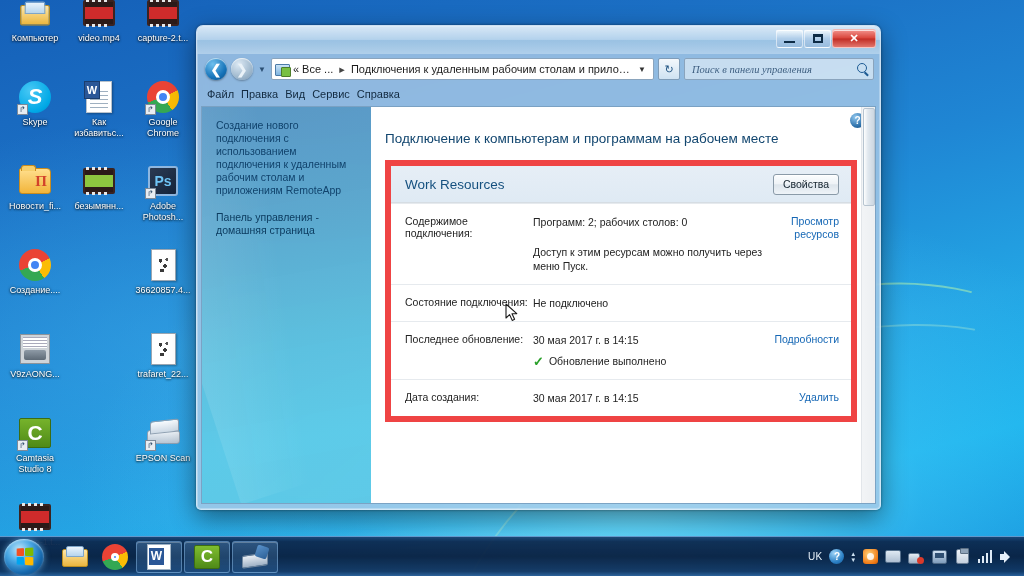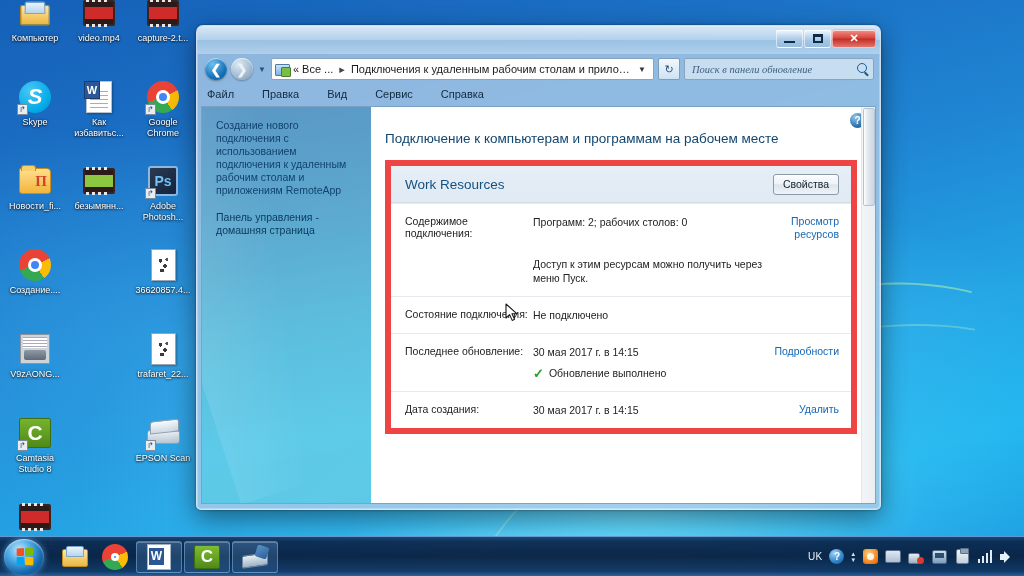--- a/index.html
+++ b/index.html
@@ -200,21 +200,21 @@
   }
   #searchbox .ph { flex:1; font-size: 10.5px; color:#3f5f80; font-style: italic;
     font-family: "Liberation Serif", serif; white-space:nowrap; overflow:hidden;}
   .magnifier { width: 12px; height: 12px; position: relative; flex:none; }
   .magnifier::before { content:""; position:absolute; left:0; top:0; width:8px; height:8px;
     border:1.6px solid #1e5b93; border-radius:50%; }
   .magnifier::after { content:""; position:absolute; right:0px; bottom:0px; width:5px; height:1.6px;
     background:#1e5b93; transform: rotate(45deg); }
 
   #menubar {
-    height: 20px; display: flex; align-items: center; gap: 28px; padding-left: 10px;
+    height: 20px; display: flex; align-items: center; gap: 7px; padding-left: 10px;
     font-size: 11px; color: #12293f;
   }
   #menubar span { cursor: default; }
 
   #body-area {
     position: absolute; left: 4px; right: 4px; top: 80px; bottom: 5px;
     display: flex;
     border: 1px solid rgba(120,158,192,0.9);
     background: rgba(255,255,255,0.04);
     overflow: hidden;
@@ -265,21 +265,21 @@
     border: 1px solid #8a9aa8; border-radius: 3px;
     background: linear-gradient(180deg,#fbfdfe 0%,#eff3f7 45%,#dde5ec 52%,#eef3f8 100%);
     box-shadow: inset 0 1px 0 #fff; display:flex; align-items:center; justify-content:center;
   }
   .row { display: flex; padding: 11px 12px 11px 14px; border-top: 1px solid #e6eaee; }
   .row:first-of-type { border-top: none; }
   .row .lbl { width: 128px; flex: none; font-size: 10.5px; color: #232323; }
   .row .val { flex: 1; font-size: 10.5px; color: #232323; line-height: 14px; }
   .row .act { width: 74px; flex: none; text-align: right; font-size: 10.5px;
     color: #1567b5; line-height: 13px; }
-  .sub { margin-top: 28px; }
+  .sub { margin-top: 16px; }
   .status-ok { display:flex; align-items:center; gap:5px; margin-top: 7px; }
   .check { color:#2aa02a; font-size: 13px; line-height: 1; font-weight: bold; }
 
   
   #vscroll {
     position: absolute; right: 0; top: 0; bottom: 0; width: 14px;
     background: linear-gradient(90deg,#f2f4f6,#eceff2);
     border-left: 1px solid #e2e6ea;
   }
   #vscroll .thumb {
@@ -549,21 +549,21 @@
           <span>Все ...</span>
           <span class="crumb-sep">▸</span>
           <span>Подключения к удаленным рабочим столам и приложения...</span>
         </span>
         <span class="crumb-chev">▼</span>
       </div>
 
       <div class="refresh">↻</div>
 
       <div id="searchbox">
-        <span class="ph">Поиск в панели обновление</span>
+        <span class="ph">Поиск в панели управления</span>
         <span class="magnifier"></span>
       </div>
     </div>
 
     <div id="menubar">
       <span>Файл</span>
       <span>Правка</span>
       <span>Вид</span>
       <span>Сервис</span>
       <span>Справка</span>

